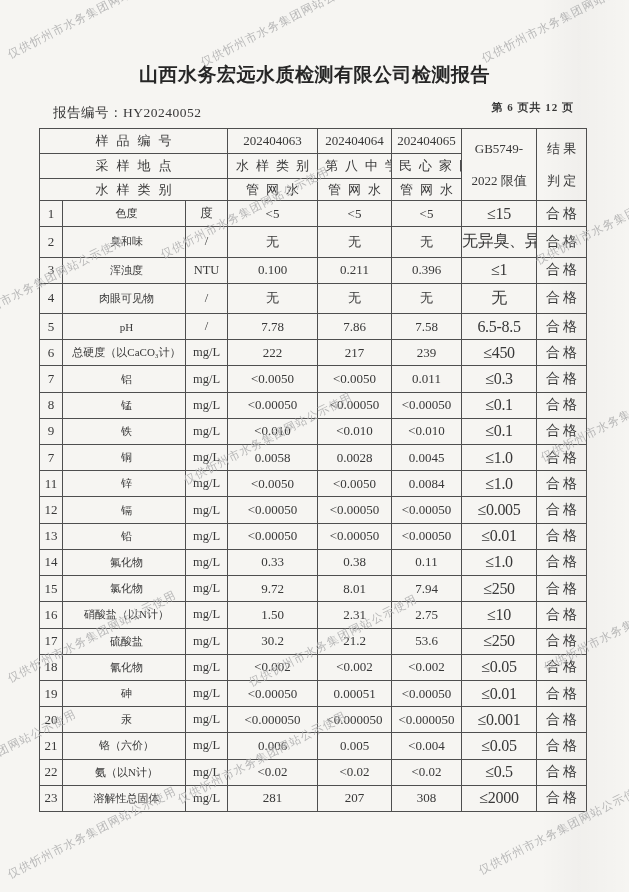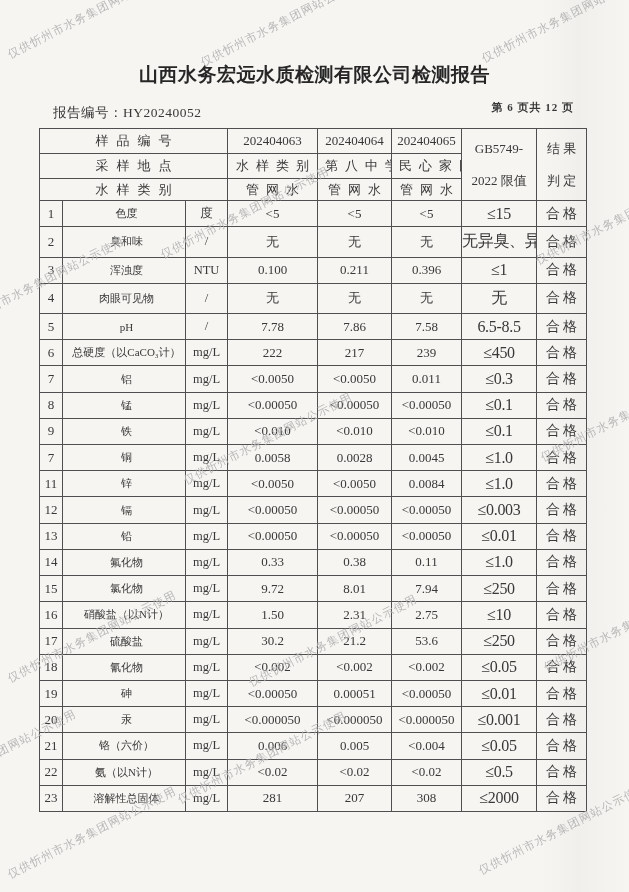--- a/index.html
+++ b/index.html
@@ -265,21 +265,21 @@
           <td class="c-limit">≤1.0</td>
           <td class="c-result">合格</td>
         </tr>
         <tr>
           <td class="c-no">12</td>
           <td class="c-param">镉</td>
           <td class="c-unit">mg/L</td>
           <td class="c-v1">&lt;0.00050</td>
           <td class="c-v2">&lt;0.00050</td>
           <td class="c-v3">&lt;0.00050</td>
-          <td class="c-limit">≤0.003</td>
+          <td class="c-limit">≤0.005</td>
           <td class="c-result">合格</td>
         </tr>
         <tr>
           <td class="c-no">13</td>
           <td class="c-param">铅</td>
           <td class="c-unit">mg/L</td>
           <td class="c-v1">&lt;0.00050</td>
           <td class="c-v2">&lt;0.00050</td>
           <td class="c-v3">&lt;0.00050</td>
           <td class="c-limit">≤0.01</td>

